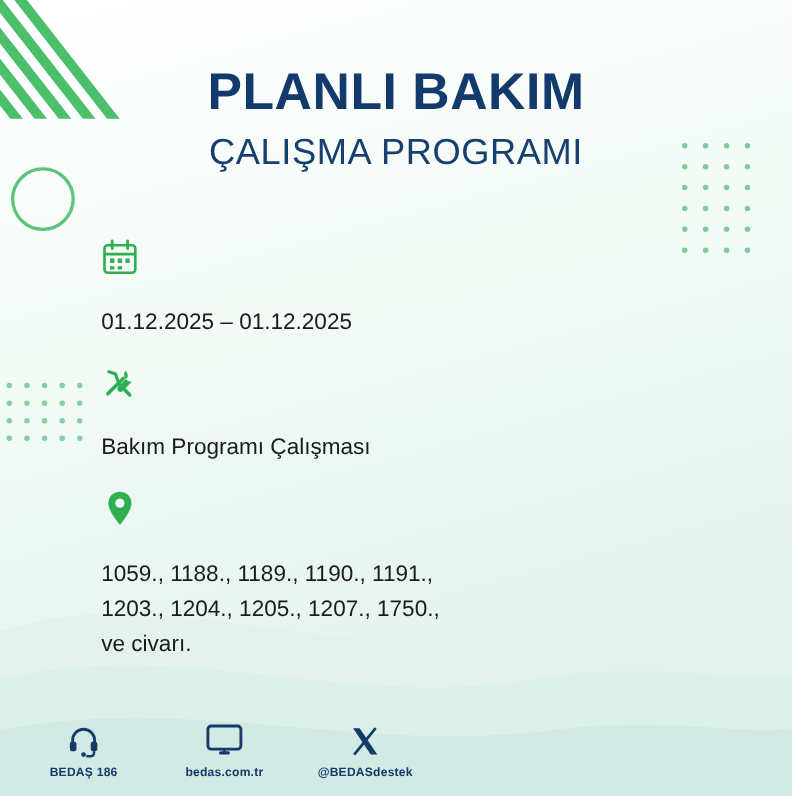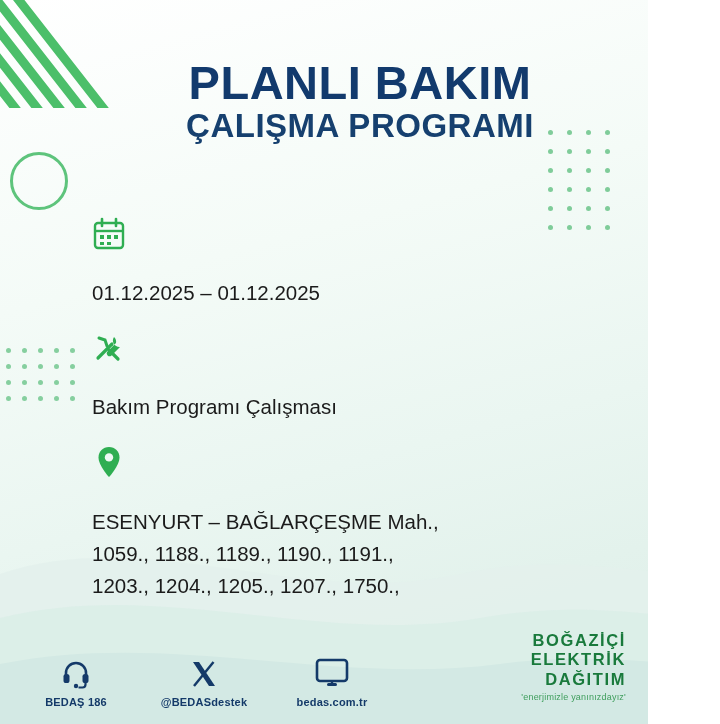--- a/index.html
+++ b/index.html
@@ -8,21 +8,21 @@
   }
   body {
     width: 720px;
     height: 724px;
     font-family: "Liberation Sans", sans-serif;
     background: #ffffff;
     overflow: hidden;
   }
   .poster {
     position: relative;
-    width: 648px;
+    width: 720px;
     height: 724px;
     background: linear-gradient(165deg, #ffffff 0%, #f4fbf7 35%, #eaf6f1 62%, #e3f2ec 80%, #dceee8 100%);
     overflow: hidden;
   }
   
   .deco-stripes {
     position: absolute;
     top: -42px;
     left: -36px;
     width: 190px;
@@ -90,23 +90,23 @@
     text-align: center;
   }
   .title-main {
     font-size: 47px;
     font-weight: bold;
     letter-spacing: 0.5px;
     color: #123a6d;
     line-height: 1.05;
   }
   .title-sub {
-    margin-top: 0;
+    margin-top: 12px;
     font-size: 33px;
-    font-weight: bold;
+    font-weight: normal;
     letter-spacing: 0.5px;
     color: #16406f;
   }
   
   .info {
     position: absolute;
     top: 216px;
     left: 92px;
     width: 570px;
   }
@@ -292,23 +292,23 @@
     </div>
 
     <div class="row address">
       <div class="ico">
         <svg width="34" height="34" viewBox="0 0 34 34">
           <path d="M17 2 C11 2 6.5 6.6 6.5 12.4 C6.5 20.4 17 32 17 32 C17 32 27.5 20.4 27.5 12.4 C27.5 6.6 23 2 17 2 Z" fill="#2fae52"></path>
           <circle cx="17" cy="12.4" r="4.2" fill="#eef8f3"></circle>
         </svg>
       </div>
       <div class="txt">
-        <div>ESENYURT – BAĞLARÇEŞME Mah.,</div>
         <div>1059., 1188., 1189., 1190., 1191.,</div>
         <div>1203., 1204., 1205., 1207., 1750.,</div>
+        <div>ve civarı.</div>
       </div>
     </div>
 
   </div>
 
   <div class="footer">
 
     <div class="foot-item">
       <div class="fi-icon">
         <svg width="32" height="32" viewBox="0 0 32 32">
@@ -317,41 +317,35 @@
           <rect x="22.5" y="17" width="6" height="9" rx="2.6" fill="#143a69"></rect>
           <path d="M25.5 26 v1.5 a3 3 0 0 1-3 3 h-4" fill="none" stroke="#143a69" stroke-width="2.2"></path>
           <circle cx="16" cy="29" r="2.2" fill="#143a69"></circle>
         </svg>
       </div>
       <div class="fi-label">BEDAŞ 186</div>
     </div>
 
     <div class="foot-item">
       <div class="fi-icon">
-        <svg width="30" height="30" viewBox="0 0 30 30">
-          <path d="M4 3 H10 L26 27 H20 Z" fill="#143a69"></path>
-          <path d="M24.5 3 L5 27" stroke="#143a69" stroke-width="2.4"></path>
-        </svg>
-      </div>
-      <div class="fi-label">@BEDASdestek</div>
-    </div>
-
-    <div class="foot-item">
-      <div class="fi-icon">
         <svg width="36" height="32" viewBox="0 0 36 32">
           <rect x="3" y="3" width="30" height="21" rx="3" fill="none" stroke="#143a69" stroke-width="2.6"></rect>
           <rect x="13" y="26" width="10" height="3" rx="1.5" fill="#143a69"></rect>
           <line x1="18" y1="24" x2="18" y2="27" stroke="#143a69" stroke-width="2.4"></line>
         </svg>
       </div>
       <div class="fi-label">bedas.com.tr</div>
     </div>
 
-  </div>
-
-  <div class="brand">
-    <div class="b1">BOĞAZİÇİ</div>
-    <div class="b2">ELEKTRİK</div>
-    <div class="b3">DAĞITIM</div>
-    <div class="b-slogan">'enerjimizle yanınızdayız'</div>
-  </div>
+    <div class="foot-item">
+      <div class="fi-icon">
+        <svg width="30" height="30" viewBox="0 0 30 30">
+          <path d="M4 3 H10 L26 27 H20 Z" fill="#143a69"></path>
+          <path d="M24.5 3 L5 27" stroke="#143a69" stroke-width="2.4"></path>
+        </svg>
+      </div>
+      <div class="fi-label">@BEDASdestek</div>
+    </div>
+
+  </div>
+
 
 </div>
 
 </body></html>

